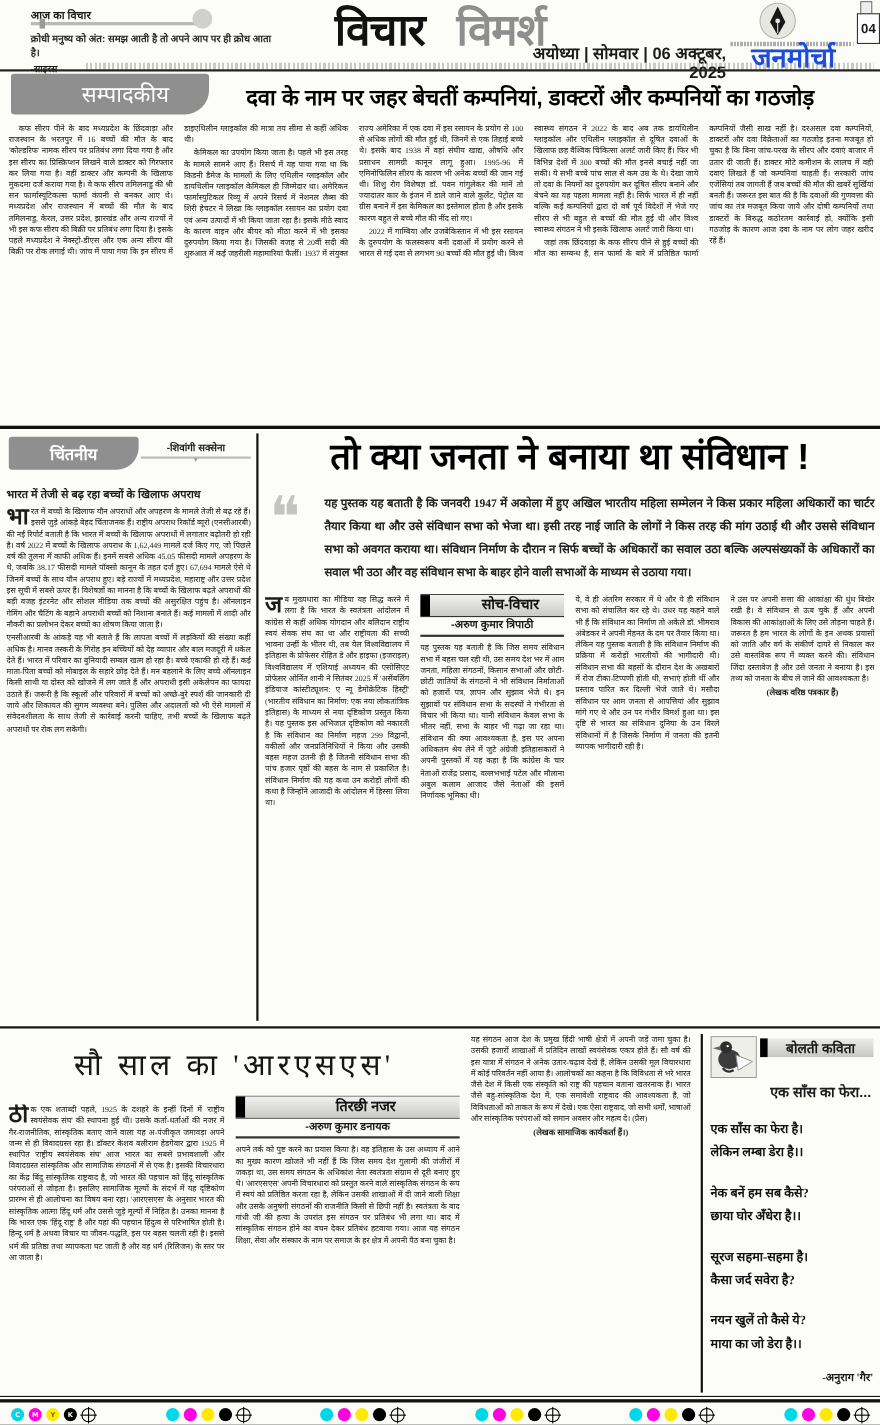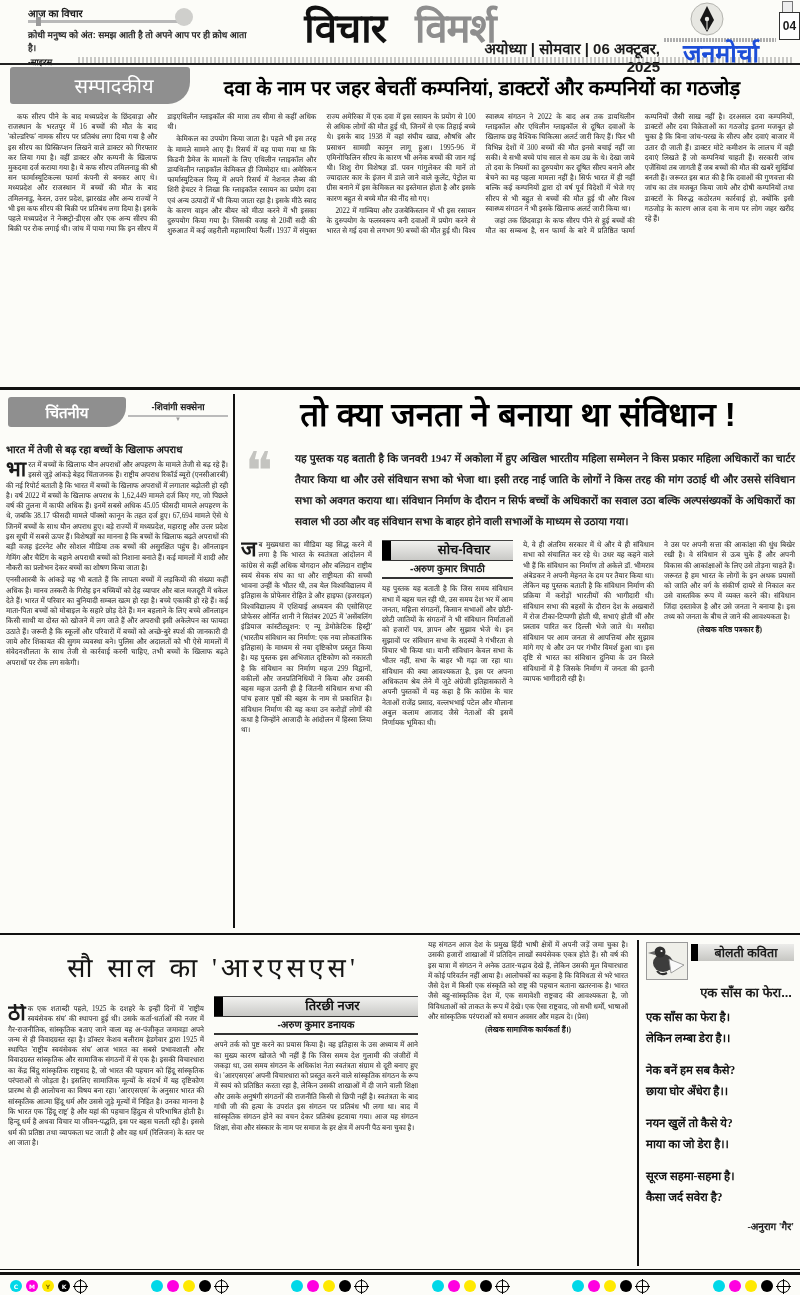--- a/index.html
+++ b/index.html
@@ -76,21 +76,21 @@
   #rss-col3{position:absolute;left:420px;top:2px;width:200px;height:326px;}
   #bot-divider{position:absolute;left:637px;top:2px;width:1.5px;height:326px;background:#111;}
   #poem{position:absolute;left:646px;top:4px;width:148px;height:324px;}
   #poem-head{display:flex;align-items:flex-start;}
   #bird-box{width:40px;height:36px;border:1px solid #999;background:#f2f2ee;flex:none;}
   #poem-bar{flex:1;display:flex;align-items:stretch;height:17px;margin:2px 0 0 3px;}
   #poem-bar .topic-sq{width:7px;}
   #poem-bar .bar-label{flex:1;background:linear-gradient(#ececea,#c6c6c2);display:flex;align-items:center;justify-content:center;
     font-size:12.5px;font-weight:bold;}
   #poem-title{text-align:right;font-size:13px;font-weight:800;margin:3px 2px 6px 0;}
-  .couplet{margin:6px 0 11px 0;}
+  .couplet{margin:16px 0 11px 0;}
   .poem-line{font-size:11.5px;font-weight:600;line-height:21px;color:#111;}
   #poem-attr{text-align:right;font-size:10px;font-weight:bold;margin-top:2px;}
   
   #marks{left:0;top:1278px;width:800px;height:16px;display:flex;justify-content:space-between;align-items:center;padding:0 10px;box-sizing:border-box;}
   .mark-group{display:flex;align-items:center;gap:4px;}
   .dot{width:12px;height:12px;border-radius:50%;display:flex;align-items:center;justify-content:center;
        font-size:6px;font-weight:bold;font-family:"DejaVu Sans",sans-serif;}
   .dot.c{background:#00d8e8;color:#fff;}
   .dot.m{background:#ff00e0;color:#fff;}
   .dot.y{background:#ffe900;color:#776c00;}
@@ -237,26 +237,26 @@
       <div>
         <div class="couplet">
           <div class="poem-line">एक साँस का फेरा है।</div>
           <div class="poem-line">लेकिन लम्बा डेरा है।।</div>
         </div>
         <div class="couplet">
           <div class="poem-line">नेक बनें हम सब कैसे?</div>
           <div class="poem-line">छाया घोर अँधेरा है।।</div>
         </div>
         <div class="couplet">
+          <div class="poem-line">सूरज सहमा-सहमा है।</div>
+          <div class="poem-line">कैसा जर्द सवेरा है?</div>
+        </div>
+        <div class="couplet">
           <div class="poem-line">नयन खुलें तो कैसे ये?</div>
           <div class="poem-line">माया का जो डेरा है।।</div>
-        </div>
-        <div class="couplet">
-          <div class="poem-line">सूरज सहमा-सहमा है।</div>
-          <div class="poem-line">कैसा जर्द सवेरा है?</div>
         </div>
       </div>
       <div id="poem-attr">-अनुराग 'गैर'</div>
     </div>
   </div>
 
   <div class="abs hrule" style="top:1269px;height:1px;"></div>
   <div class="abs hrule" style="top:1272px;height:2.5px;"></div>
   <div class="abs" id="marks">
     <div class="mark-group">

